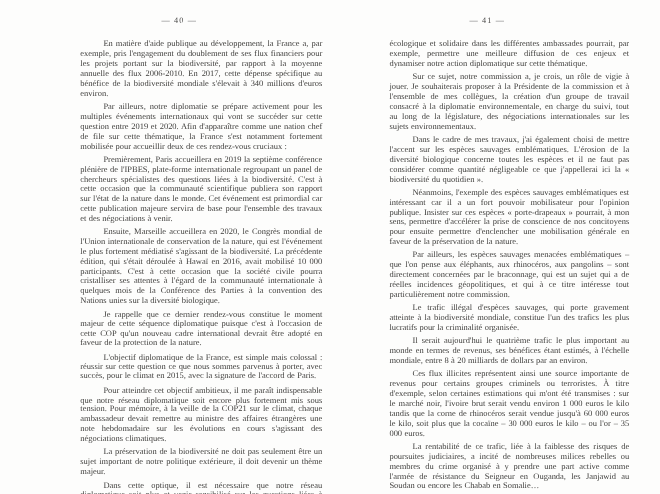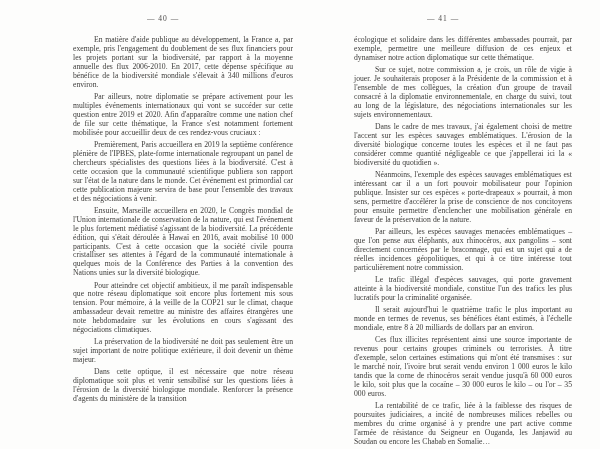--- a/index.html
+++ b/index.html
@@ -46,20 +46,22 @@
 
 <div class="spread">
 
   <div class="page page-left">
     <div class="page-header">— 40 —</div>
     <div class="page-body">
       <p>En matière d'aide publique au développement, la France a, par exemple, pris l'engagement du doublement de ses flux financiers pour les projets portant sur la biodiversité, par rapport à la moyenne annuelle des flux 2006-2010. En 2017, cette dépense spécifique au bénéfice de la biodiversité mondiale s'élevait à 340 millions d'euros environ.</p>
       <p>Par ailleurs, notre diplomatie se prépare activement pour les multiples événements internationaux qui vont se succéder sur cette question entre 2019 et 2020. Afin d'apparaître comme une nation chef de file sur cette thématique, la France s'est notamment fortement mobilisée pour accueillir deux de ces rendez-vous cruciaux :</p>
       <p>Premièrement, Paris accueillera en 2019 la septième conférence plénière de l'IPBES, plate-forme internationale regroupant un panel de chercheurs spécialistes des questions liées à la biodiversité. C'est à cette occasion que la communauté scientifique publiera son rapport sur l'état de la nature dans le monde. Cet événement est primordial car cette publication majeure servira de base pour l'ensemble des travaux et des négociations à venir.</p>
       <p>Ensuite, Marseille accueillera en 2020, le Congrès mondial de l'Union internationale de conservation de la nature, qui est l'événement le plus fortement médiatisé s'agissant de la biodiversité. La précédente édition, qui s'était déroulée à Hawaï en 2016, avait mobilisé 10 000 participants. C'est à cette occasion que la société civile pourra cristalliser ses attentes à l'égard de la communauté internationale à quelques mois de la Conférence des Parties à la convention des Nations unies sur la diversité biologique.</p>
+      <p>Je rappelle que ce dernier rendez-vous constitue le moment majeur de cette séquence diplomatique puisque c'est à l'occasion de cette COP qu'un nouveau cadre international devrait être adopté en faveur de la protection de la nature.</p>
+      <p>L'objectif diplomatique de la France, est simple mais colossal : réussir sur cette question ce que nous sommes parvenus à porter, avec succès, pour le climat en 2015, avec la signature de l'accord de Paris.</p>
       <p>Pour atteindre cet objectif ambitieux, il me paraît indispensable que notre réseau diplomatique soit encore plus fortement mis sous tension. Pour mémoire, à la veille de la COP21 sur le climat, chaque ambassadeur devait remettre au ministre des affaires étrangères une note hebdomadaire sur les évolutions en cours s'agissant des négociations climatiques.</p>
       <p>La préservation de la biodiversité ne doit pas seulement être un sujet important de notre politique extérieure, il doit devenir un thème majeur.</p>
       <p>Dans cette optique, il est nécessaire que notre réseau diplomatique soit plus et venir sensibilisé sur les questions liées à l'érosion de la diversité biologique mondiale. Renforcer la présence d'agents du ministère de la transition</p>
     </div>
   </div>
 
   <div class="page page-right">
     <div class="page-header">— 41 —</div>
     <div class="page-body">
       <p class="no-indent">écologique et solidaire dans les différentes ambassades pourrait, par exemple, permettre une meilleure diffusion de ces enjeux et dynamiser notre action diplomatique sur cette thématique.</p>

